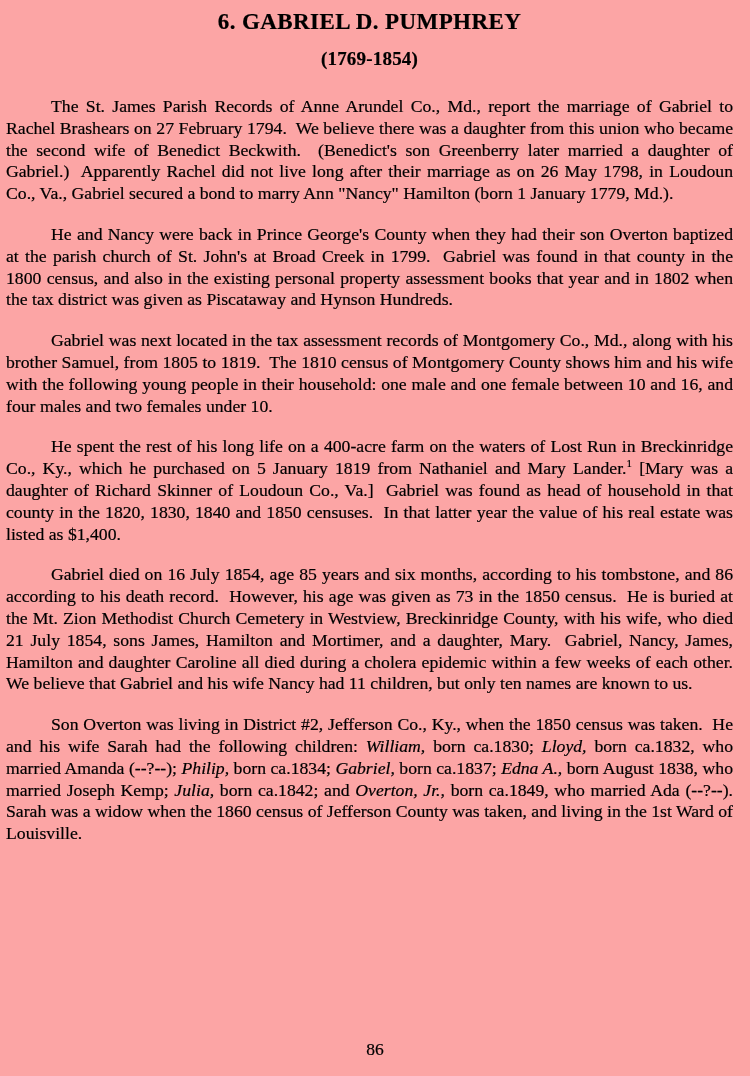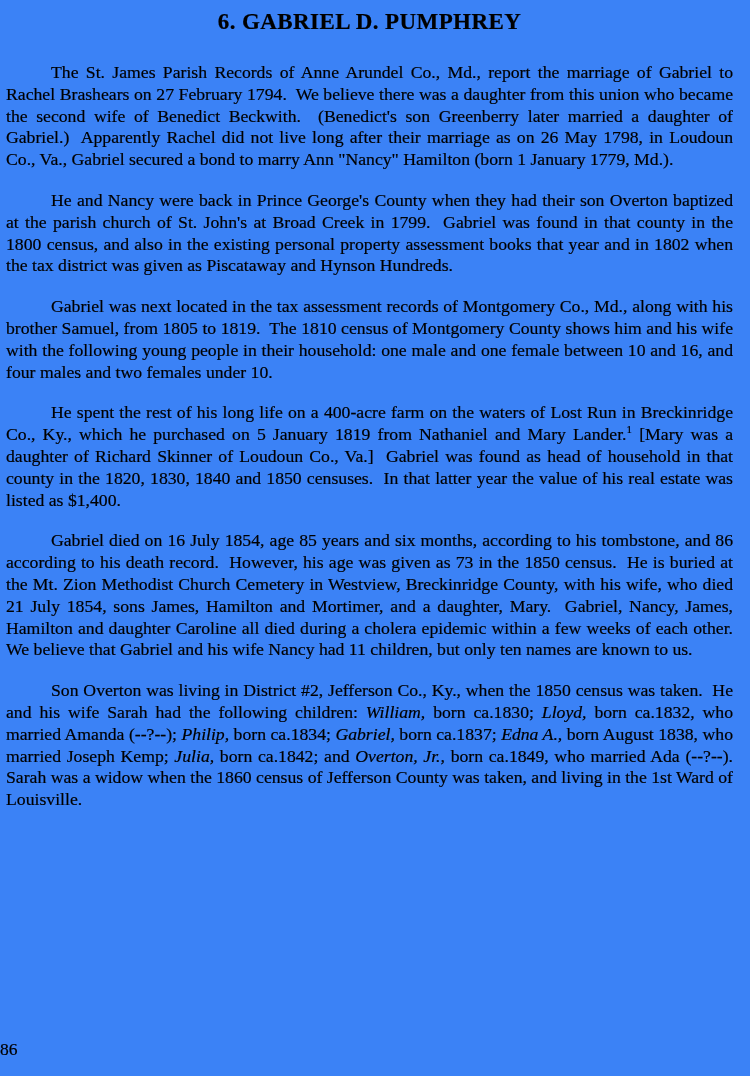--- a/index.html
+++ b/index.html
@@ -1,20 +1,20 @@
 <!DOCTYPE html>
 <html><head>
 <meta charset="utf-8">
 <style>
   html, body { margin: 0; padding: 0; background: #ffffff; }
   .page {
     position: relative;
     width: 750px;
     height: 1076px;
-    background: #3b82f6;
+    background: #fca5a5;
     color: #000000;
     font-family: "Liberation Serif", "DejaVu Serif", serif;
     box-sizing: border-box;
     padding: 0 17px 0 6px;
     overflow: hidden;
     -webkit-text-stroke: 0.2px currentColor;
   }
   .title {
     margin: 9px 0 0 0;
     text-align: center;
@@ -46,29 +46,31 @@
   sup.fnref {
     font-size: 11px;
     line-height: 0;
     vertical-align: super;
   }
   .pageno {
     position: absolute;
     left: 0;
     right: 0;
     top: 1039px;
+    text-align: center;
     font-size: 17.5px;
     line-height: 20px;
   }
 </style>
 </head>
 <body>
 
 <div class="page">
   <h1 class="title">6. GABRIEL D. PUMPHREY</h1>
+  <div class="dates">(1769-1854)</div>
 
   <div class="body">
     <p class="para"><span>The St. James Parish Records of Anne Arundel Co., Md., report the marriage of Gabriel to Rachel Brashears on 27 February 1794.  We believe there was a daughter from this union who became the second wife of Benedict Beckwith.  (Benedict's son Greenberry later married a daughter of Gabriel.)  Apparently Rachel did not live long after their marriage as on 26 May 1798, in Loudoun Co., Va., Gabriel secured a bond to marry Ann "Nancy" Hamilton (born 1 January 1779, Md.).</span></p>
     <p class="para"><span>He and Nancy were back in Prince George's County when they had their son Overton baptized at the parish church of St. John's at Broad Creek in 1799.  Gabriel was found in that county in the 1800 census, and also in the existing personal property assessment books that year and in 1802 when the tax district was given as Piscataway and Hynson Hundreds.</span></p>
     <p class="para"><span>Gabriel was next located in the tax assessment records of Montgomery Co., Md., along with his brother Samuel, from 1805 to 1819.  The 1810 census of Montgomery County shows him and his wife with the following young people in their household: one male and one female between 10 and 16, and four males and two females under 10.</span></p>
     <p class="para"><span>He spent the rest of his long life on a 400-acre farm on the waters of Lost Run in Breckinridge Co., Ky., which he purchased on 5 January 1819 from Nathaniel and Mary Lander.</span><sup class="fnref">1</sup><span> [Mary was a daughter of Richard Skinner of Loudoun Co., Va.]  Gabriel was found as head of household in that county in the 1820, 1830, 1840 and 1850 censuses.  In that latter year the value of his real estate was listed as $1,400.</span></p>
     <p class="para"><span>Gabriel died on 16 July 1854, age 85 years and six months, according to his tombstone, and 86 according to his death record.  However, his age was given as 73 in the 1850 census.  He is buried at the Mt. Zion Methodist Church Cemetery in Westview, Breckinridge County, with his wife, who died 21 July 1854, sons James, Hamilton and Mortimer, and a daughter, Mary.  Gabriel, Nancy, James, Hamilton and daughter Caroline all died during a cholera epidemic within a few weeks of each other.  We believe that Gabriel and his wife Nancy had 11 children, but only ten names are known to us.</span></p>
     <p class="para"><span>Son Overton was living in District #2, Jefferson Co., Ky., when the 1850 census was taken.  He and his wife Sarah had the following children: </span><span style="font-style: italic;">William,</span><span> born ca.1830; </span><span style="font-style: italic;">Lloyd,</span><span> born ca.1832, who married Amanda (--?--); </span><span style="font-style: italic;">Philip,</span><span> born ca.1834; </span><span style="font-style: italic;">Gabriel,</span><span> born ca.1837; </span><span style="font-style: italic;">Edna A.,</span><span> born August 1838, who married Joseph Kemp; </span><span style="font-style: italic;">Julia,</span><span> born ca.1842; and </span><span style="font-style: italic;">Overton, Jr.,</span><span> born ca.1849, who married Ada (--?--).  Sarah was a widow when the 1860 census of Jefferson County was taken, and living in the 1st Ward of Louisville.</span></p>
   </div>
 

